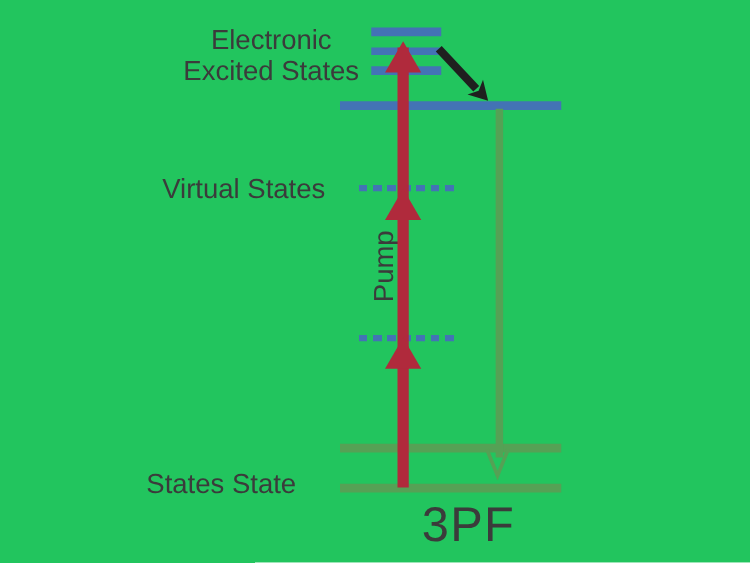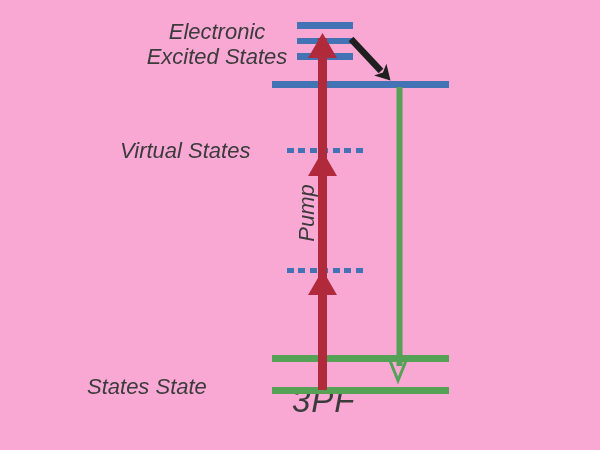--- a/index.html
+++ b/index.html
@@ -1,36 +1,36 @@
 <!DOCTYPE html>
 <html><head>
 <meta charset="utf-8">
 <style>
   html,body{margin:0;padding:0;background:#ffffff;}
   .canvas{
-    position:relative;width:600px;height:450px;background:#f9a8d4;overflow:hidden;
-    font-family:"Liberation Sans", sans-serif;color:#3b3b3b;font-style:italic;
+    position:relative;width:600px;height:450px;background:#22c55e;overflow:hidden;
+    font-family:"Liberation Sans", sans-serif;color:#3b3b3b;
   }
   .lbl{position:absolute;font-size:22px;line-height:25px;color:#3b3b3b;white-space:pre-line;}
   .lbl.center{text-align:center;}
-  .lbl.right{text-align:left;}
+  .lbl.right{text-align:center;}
   .level{position:absolute;background:#4373b5;}
   .level.green{background:#55a155;}
   .dashed{
     position:absolute;height:5px;
     background:repeating-linear-gradient(90deg,#4373b5 0 7px,transparent 7px 11.5px);
   }
   .pump-label{
     position:absolute;left:272px;top:202px;width:70px;height:22px;
     text-align:center;transform:rotate(-90deg);transform-origin:center;
     font-size:22px;line-height:22px;color:#3b3b3b;
   }
   .process-label{
-    position:absolute;left:292px;top:384px;width:120px;text-align:left;
-    font-size:33px;line-height:34px;color:#3b3b3b;letter-spacing:1px;
+    position:absolute;left:292px;top:404px;width:120px;text-align:right;
+    font-size:39px;line-height:34px;color:#3b3b3b;letter-spacing:1px;
   }
   svg.overlay{position:absolute;left:0;top:0;width:600px;height:450px;}
   .red-shape{fill:#b02a3c;}
   .black-shape{fill:#1f1f1f;}
   .black-line{stroke:#1f1f1f;stroke-width:6.5;fill:none;}
   .green-shape{fill:#55a155;}
   .green-open{stroke:#55a155;stroke-width:3;fill:none;stroke-linejoin:miter;}
 </style>
 </head>
 <body>

